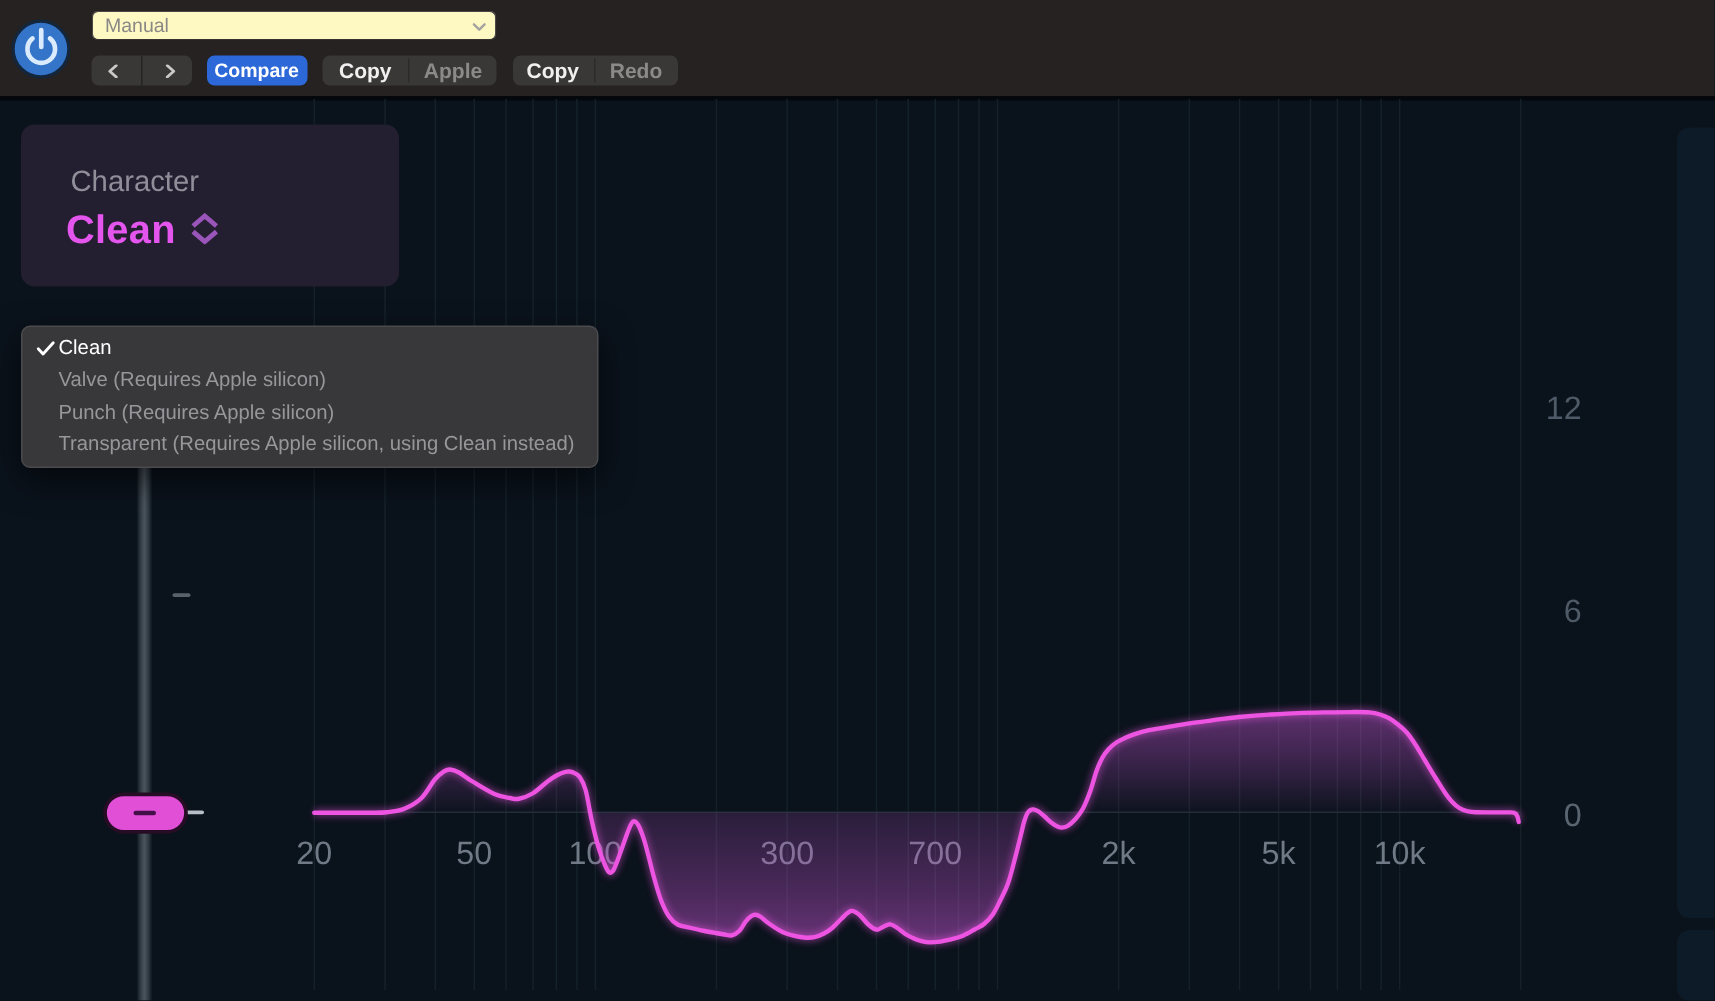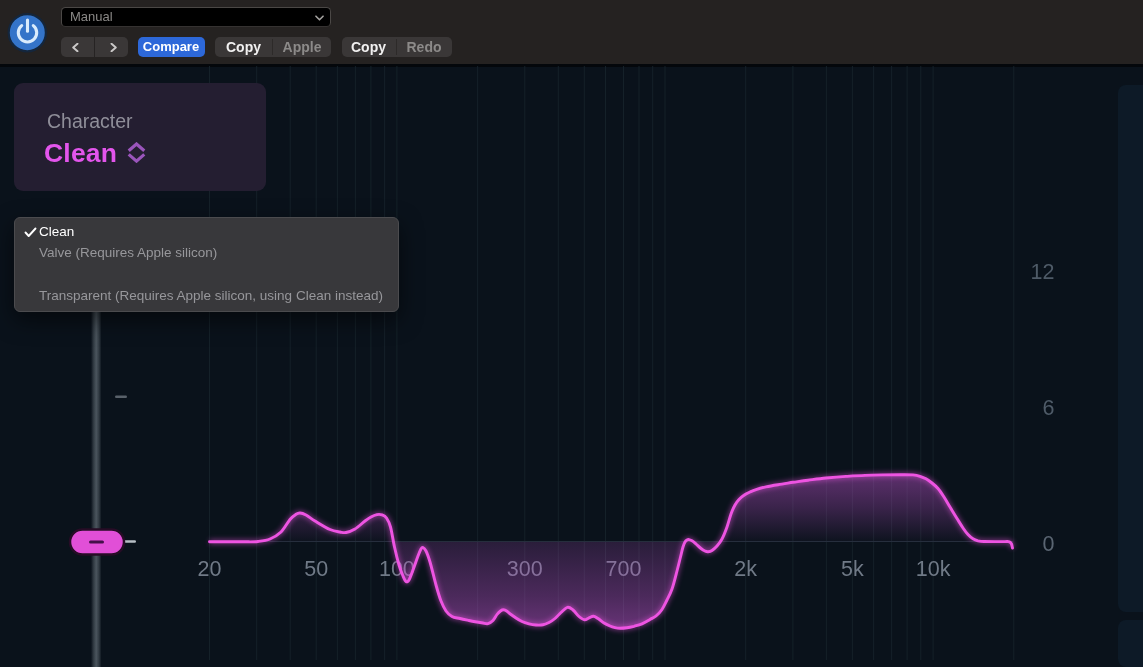--- a/index.html
+++ b/index.html
@@ -5,21 +5,21 @@
   html,body { width:1143px; height:667px; overflow:hidden; background:#0a121b;
     font-family:"Liberation Sans", sans-serif; }
   .abs { position:absolute; }
   
   #topbar { position:absolute; left:0; top:0; width:1143px; height:64px; background:#252221; }
   #sep { position:absolute; left:0; top:64px; width:1143px; height:3px; background:#04070b; }
   .btn { position:absolute; top:37px; height:20px; border-radius:5px; background:#3a3737;
      color:#f1f0f0; font-size:14px; font-weight:700; text-align:center; line-height:20px; }
   .dim { color:#8c8a89; }
   #selectbox { position:absolute; left:61px; top:7px; width:270px; height:20px; border-radius:4.5px;
-     background:#000000; border:1px solid #4b4846; border-bottom-color:#353231; color:#8a8886;
+     background:#fef9c3; border:1px solid #4b4846; border-bottom-color:#353231; color:#8a8886;
      font-size:13px; line-height:18px; padding-left:8px; }
   .seg { position:absolute; top:50%; width:1px; background:#262323; }
   
   #charpanel { position:absolute; left:14px; top:83px; width:252px; height:108px;
      border-radius:9px; background:#241e31; }
   #charlabel { position:absolute; left:47px; top:110px; font-size:19.5px; color:#8f8e99; }
   #cleantxt { position:absolute; left:44px; top:138px; font-size:26.5px; font-weight:700; color:#e355ec; letter-spacing:0.2px; }
   #menu { position:absolute; left:14px; top:217px; width:385px; height:95px; border-radius:6px;
      background:#38383b; border:1px solid #4b4b4e; box-shadow:0 8px 22px rgba(0,0,0,0.55);
      font-size:13.5px; color:#97979b; }
@@ -153,20 +153,21 @@
 <div id="charlabel">Character</div>
 <div id="cleantxt">Clean</div>
 <svg class="abs" style="left:127px;top:142px" width="19" height="21" viewBox="0 0 19 21">
   <path d="M 1.7 8.7 L 9.5 2 L 17.3 8.7" fill="none" stroke="#9a55bb" stroke-width="3.2" stroke-linejoin="miter" stroke-linecap="butt"></path>
   <path d="M 1.7 12.4 L 9.5 19.1 L 17.3 12.4" fill="none" stroke="#9a55bb" stroke-width="3.2" stroke-linejoin="miter" stroke-linecap="butt"></path>
 </svg>
 
 <div id="menu">
   <div class="mi" style="top:2.5px; color:#ffffff; font-weight:500;">Clean</div>
   <div class="mi" style="top:24px;">Valve (Requires Apple silicon)</div>
+  <div class="mi" style="top:45.5px;">Punch (Requires Apple silicon)</div>
   <div class="mi" style="top:67px;">Transparent (Requires Apple silicon, using Clean instead)</div>
   <svg class="abs" style="left:9px;top:8.5px" width="13" height="11" viewBox="0 0 13 11">
     <path d="M 1.5 5.5 L 4.7 9 L 11.5 1.5" fill="none" stroke="#ffffff" stroke-width="1.9" stroke-linecap="round" stroke-linejoin="round"></path>
   </svg>
 </div>
 
 <div id="rpanel1"></div>
 <div id="rpanel2"></div>
 
 </body></html>

